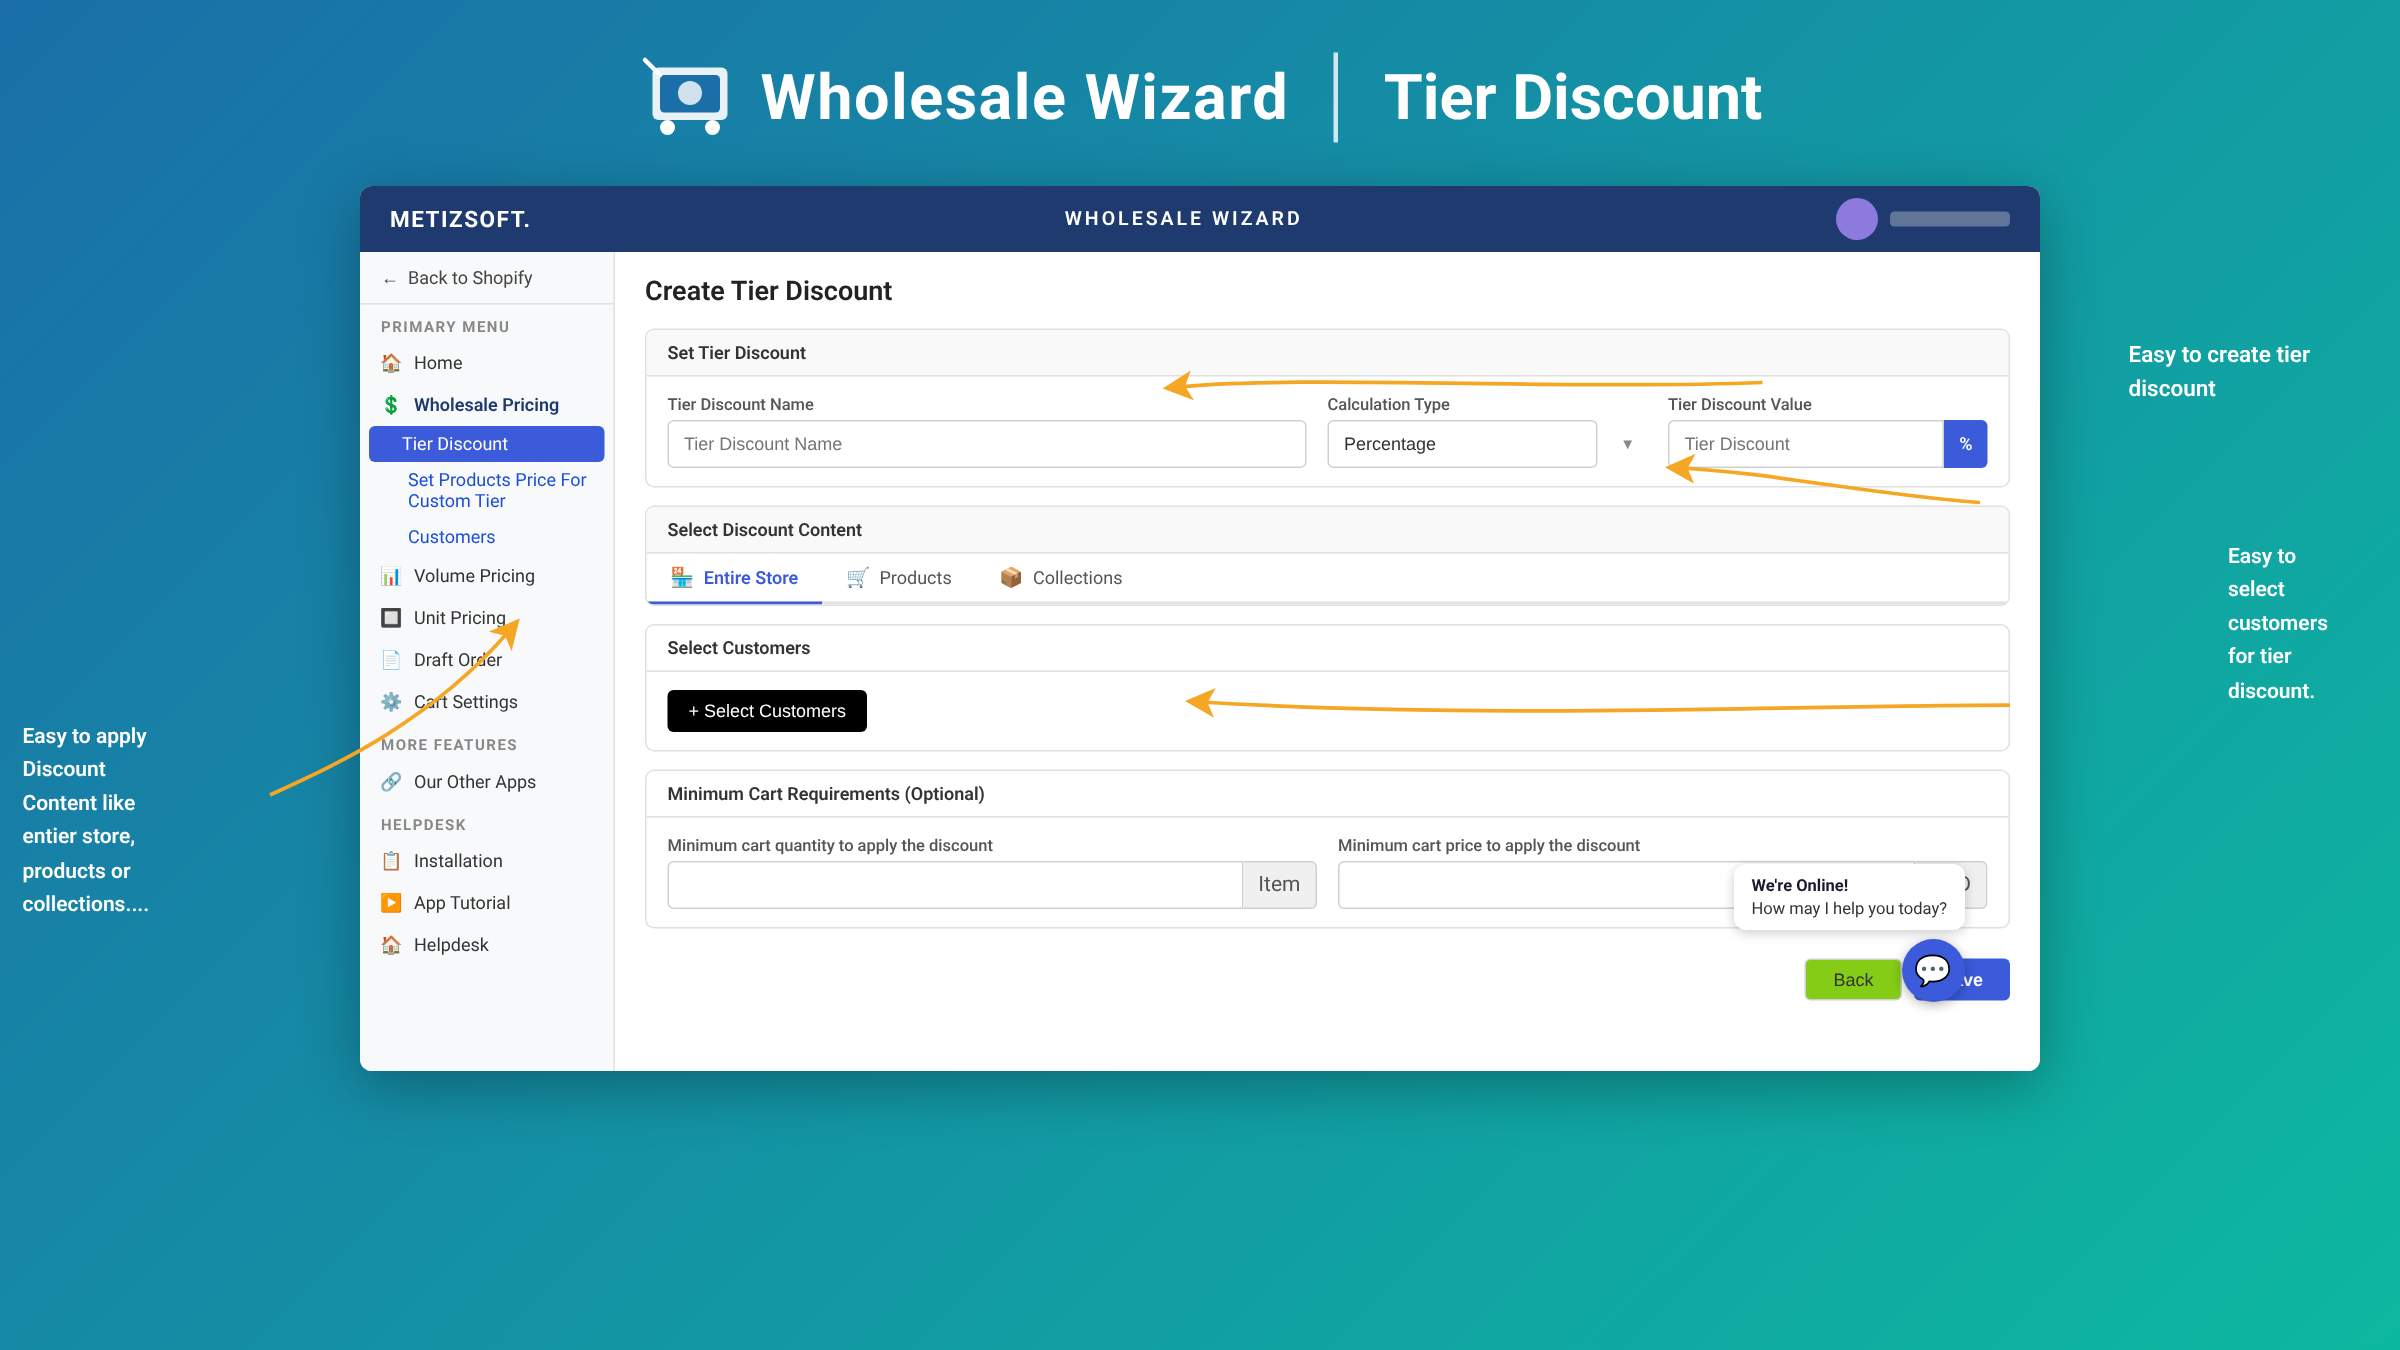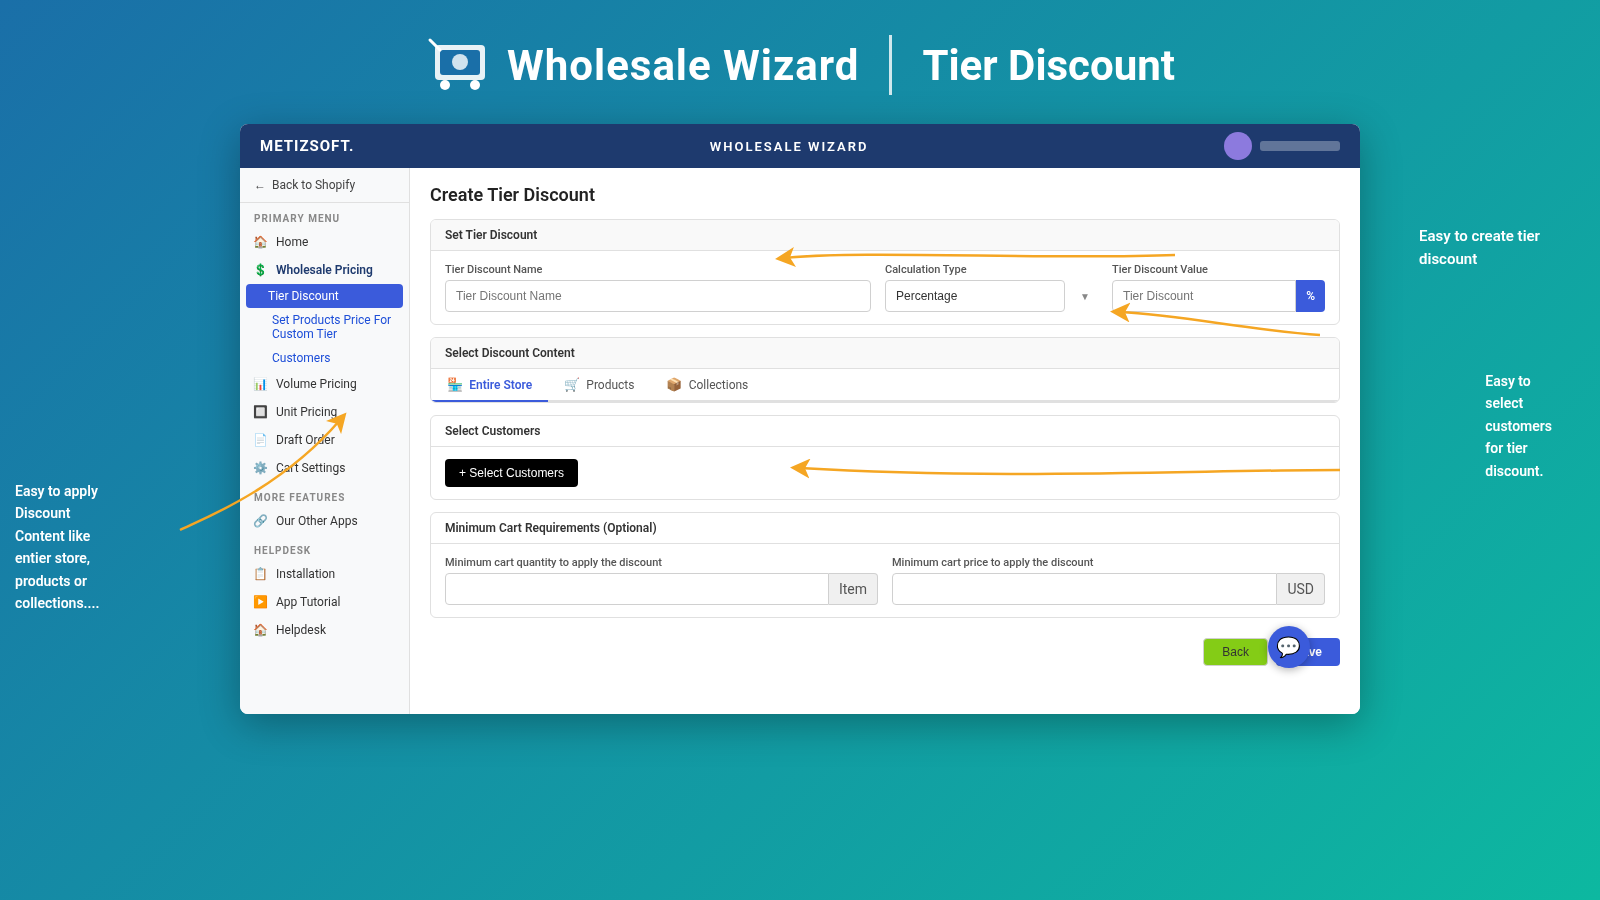--- a/index.html
+++ b/index.html
@@ -657,30 +657,34 @@
 
         <div class="footer-buttons">
           <button class="btn-back">Back</button>
           <button class="btn-save">Save</button>
         </div>
       </div>
     </div>
   </div>
 
   <div class="chat-widget">
+    <div class="chat-bubble">
+      <strong>We're Online!</strong>
+      <span>How may I help you today?</span>
+    </div>
     <div class="chat-btn">💬</div>
   </div>
 
 </div>
 
 <div style="position:absolute;top:205px;right:60px;color:white;font-size:15px;font-weight:600;line-height:1.5;pointer-events:none;margin-top:20px;">
   Easy to create tier<br>discount
 </div>
 
-<div style="position:absolute;top:370px;right:48px;color:white;font-size:14px;font-weight:600;line-height:1.6;pointer-events:none;">
+<div style="position:absolute;top:360px;right:48px;color:white;font-size:14px;font-weight:600;line-height:1.6;pointer-events:none;">
   Easy to<br>select<br>customers<br>for tier<br>discount.
 </div>
 
 <div style="position:absolute;top:480px;left:15px;color:white;font-size:14px;font-weight:600;line-height:1.6;pointer-events:none;">
   Easy to apply<br>Discount<br>Content like<br>entier store,<br>products or<br>collections....
 </div>
 
 <svg class="arrows-overlay" viewBox="0 0 1600 900" xmlns="http://www.w3.org/2000/svg" style="position:absolute;top:0;left:0;pointer-events:none;">
 
   <path d="M 1175 255 C 1050 260, 860 250, 785 258" stroke="#f5a623" stroke-width="2.5" fill="none" stroke-dasharray="0" marker-end="url(#arrow-yellow)"></path>

